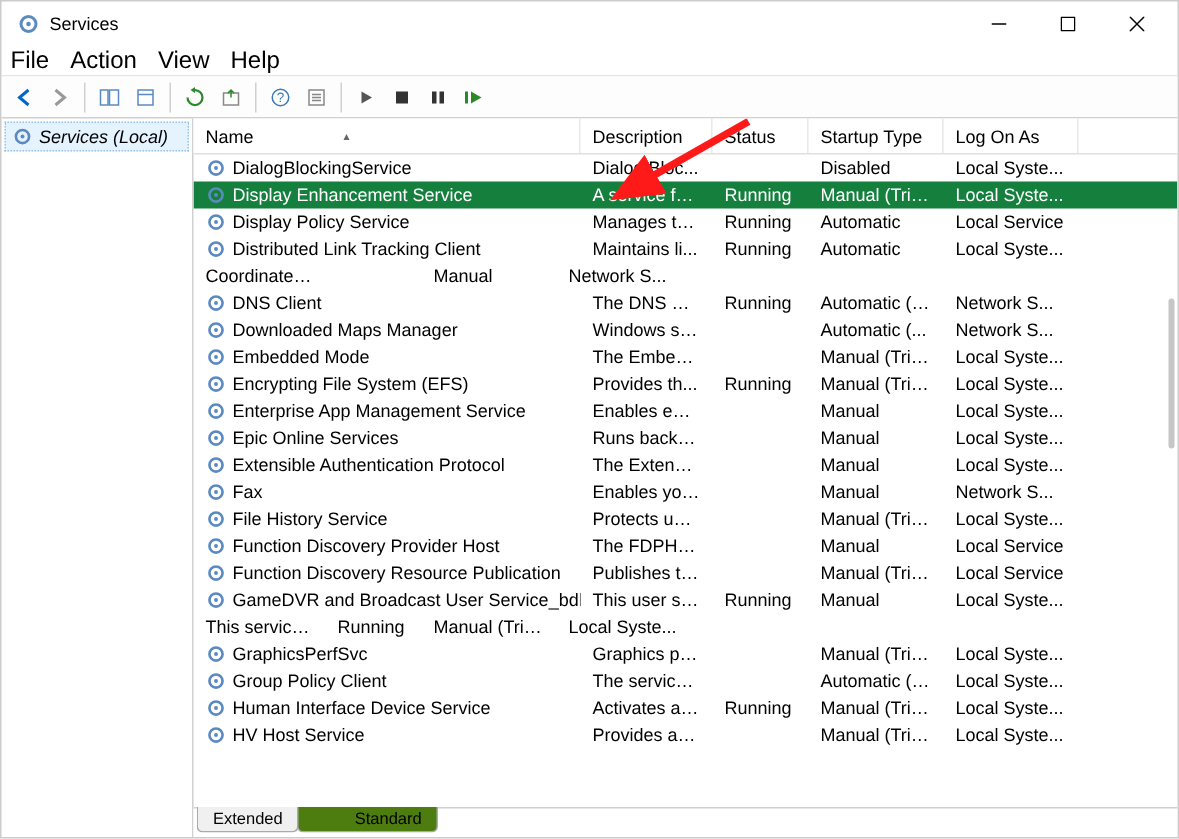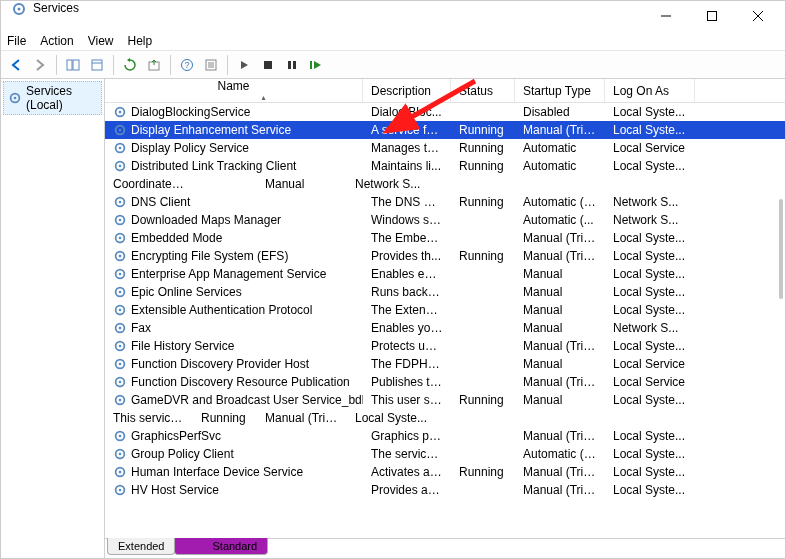--- a/index.html
+++ b/index.html
@@ -1,51 +1,51 @@
 <!DOCTYPE html>
 <html><head>
 <meta charset="utf-8">
 <style>
 * { box-sizing: border-box; margin: 0; padding: 0; }
 body { font-family: "Segoe UI", Tahoma, sans-serif; font-size: 12px; background: #fff; color: #000; width: 786px; height: 559px; overflow: hidden; border: 1px solid #ccc; position: relative; }
-.titlebar { height: 30px; display: flex; padding: 0 4px; }
+.titlebar { height: 30px; display: flex; align-items: center; padding: 0 4px; }
 .titlebar .app-icon { width: 16px; height: 16px; margin: 0 6px; }
 .titlebar .title { flex: 0 0 auto; font-size: 12px; }
 .titlebar .spacer { flex: 1; }
 .titlebar .winbtn { width: 46px; height: 30px; display: flex; align-items: center; justify-content: center; }
 .menubar { height: 20px; display: flex; align-items: center; padding: 0 6px; gap: 14px; border-bottom: 1px solid #e5e5e5; }
-.menubar span { font-size: 12px; }
+.menubar span { font-size: 16px; }
 .toolbar { height: 28px; display: flex; align-items: center; padding: 0 4px; gap: 2px; border-bottom: 1px solid #d0d0d0; background: #fdfdfd; }
 .toolbar .tbtn { width: 22px; height: 22px; display: flex; align-items: center; justify-content: center; border: 1px solid transparent; }
 .toolbar .sep { width: 1px; height: 20px; background: #d0d0d0; margin: 0 3px; }
 .content { display: flex; height: calc(100% - 78px); }
-.leftpane { width: 104px; border-right: 1px solid #d0d0d0; padding: 2px; }
+.leftpane { width: 128px; border-right: 1px solid #d0d0d0; padding: 2px; font-style: italic; }
 .leftpane .node { display: flex; align-items: center; gap: 4px; padding: 2px 4px; background: #e5f3ff; border: 1px dotted #99c2e8; }
 .rightpane { flex: 1; display: flex; flex-direction: column; position: relative; }
 .listhdr { display: flex; height: 24px; border-bottom: 1px solid #e0e0e0; background: #fff; }
 .listhdr .col { display: flex; align-items: center; padding: 0 8px; border-right: 1px solid #e8e8e8; font-size: 12px; white-space: nowrap; overflow: hidden; }
-.col-name { width: 258px; flex-direction: column; }
+.col-name { width: 258px; }
 .col-desc { width: 88px; }
 .col-status { width: 64px; }
 .col-startup { width: 90px; text-align: right; }
 .col-logon { width: 90px; }
 .sortarrow { margin-left: 60px; font-size: 8px; color: #666; }
 .listbody { flex: 1; overflow-y: auto; overflow-x: hidden; }
 .row { display: flex; height: 18px; align-items: center; }
-.row.selected { background: #1d4ed8; color: #fff; }
+.row.selected { background: #15803d; color: #fff; }
 .row .cell { padding: 0 8px; white-space: nowrap; overflow: hidden; text-overflow: ellipsis; font-size: 12px; }
 .row .cell.name { width: 258px; display: flex; align-items: center; gap: 4px; }
 .row .cell.desc { width: 88px; }
 .row .cell.status { width: 64px; }
 .row .cell.startup { width: 90px; }
 .row .cell.logon { width: 90px; }
 .gear-icon { width: 14px; height: 14px; flex-shrink: 0; display: inline-flex; align-items: center; justify-content: center; }
 .tabbar { height: 20px; border-top: 1px solid #d0d0d0; display: flex; align-items: flex-start; padding-left: 2px; background: #fff; }
 .tab { padding: 2px 10px; border: 1px solid #aaa; border-top: none; border-bottom-left-radius: 4px; border-bottom-right-radius: 4px; margin-right: -1px; font-size: 11px; background: #fff; position: relative; top: -1px; }
-.tab.active { background: #a21caf; z-index: 2; padding-left: 37px; }
+.tab.active { background: #4d7c0f; z-index: 2; padding-left: 37px; }
 .tab.inactive { background: #f0f0f0; }
 .scrollbar-stub { position: absolute; right: 2px; top: 120px; width: 4px; height: 100px; background: #c6c6c6; border-radius: 2px; }
 .arrow-annot { position: absolute; left: 260px; top: 0px; pointer-events: none; z-index: 100; }
 
 
 svg { display: block; }
 </style>
 </head>
 <body>
 

